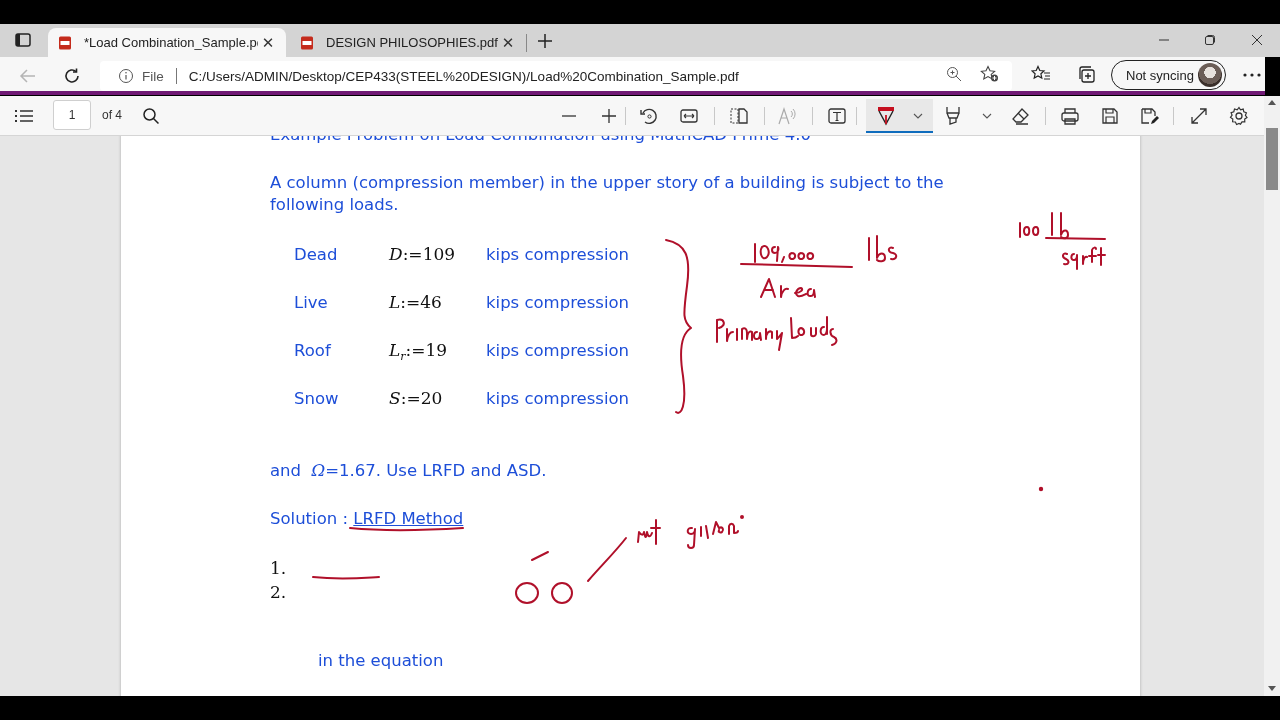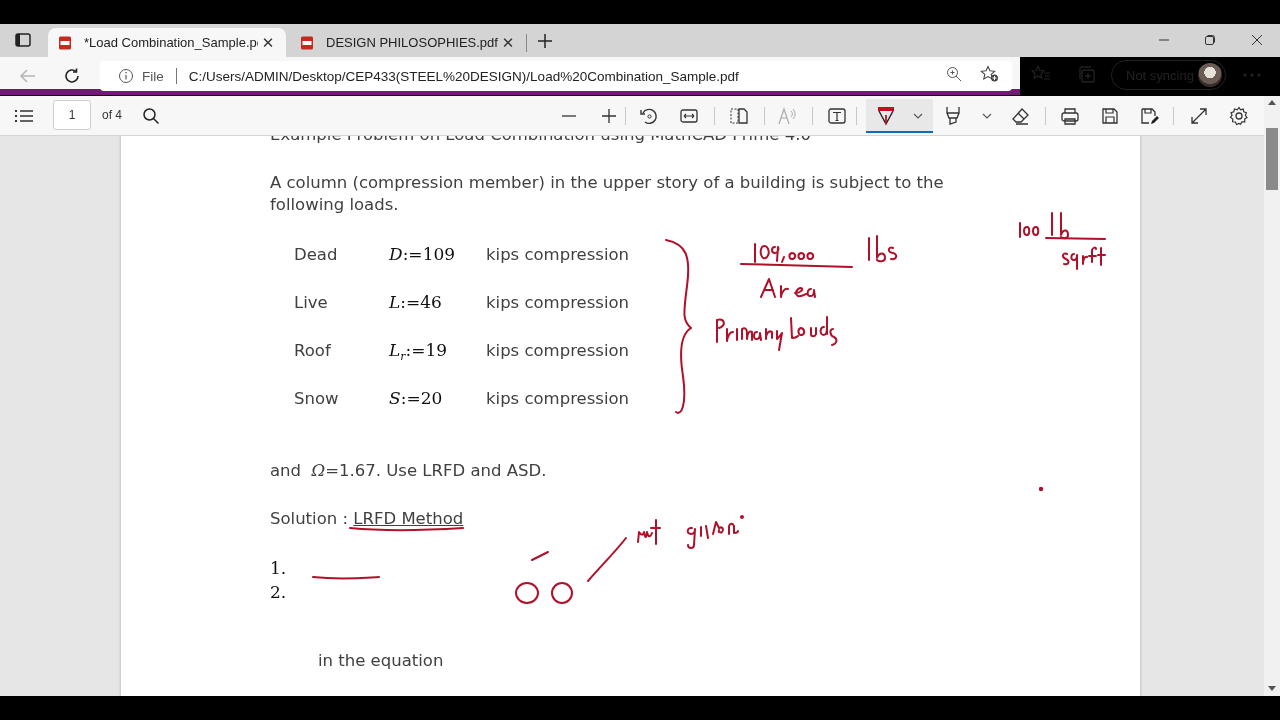--- a/index.html
+++ b/index.html
@@ -14,21 +14,21 @@
   .tab.active { left: 48px; width: 238px; background: #f7f7f7; border-radius: 8px 8px 0 0; }
   .tab.inactive { left: 290px; width: 236px; }
   .tab .pdf-icon { width: 14px; height: 14px; margin-left: 10px; margin-right: 12px; display:flex; align-items:center; justify-content:center; }
   .tab .title { flex: 1; white-space: nowrap; overflow: hidden; }
   .tab .close { width: 20px; height: 20px; margin-right: 8px; display:flex; align-items:center; justify-content:center; color:#333; font-size: 15px; }
   .tab-divider { position: absolute; left: 526px; top: 10px; width: 1px; height: 18px; background: #888; }
   .newtab { position: absolute; left: 534px; top: 6px; width: 22px; height: 22px; display:flex; align-items:center; justify-content:center; }
   .win-ctrl { position: absolute; top: 4px; width: 46px; height: 24px; display:flex; align-items:center; justify-content:center; }
 
   
-  .navbar { position: absolute; left: 0; top: 57px; width: 1020px; height: 38px; background: #f7f7f7; border-bottom: 6px solid #701a75; }
+  .navbar { position: absolute; left: 0; top: 57px; width: 1265px; height: 38px; background: #f7f7f7; border-bottom: 4px solid #701a75; }
   .nav-btn { position: absolute; top: 6px; width: 28px; height: 26px; display:flex; align-items:center; justify-content:center; }
   .omnibox { position: absolute; left: 100px; top: 4px; width: 912px; height: 30px; background: #fff; border-radius: 4px; display:flex; align-items:center; }
   .omnibox .info-icon { margin-left: 18px; width: 16px; height: 16px; display:flex; align-items:center; justify-content:center; }
   .omnibox .scheme { margin-left: 8px; font-size: 13.5px; color: #555; }
   .omnibox .sep { margin-left: 12px; width: 1px; height: 16px; background: #777; }
   .omnibox .url { margin-left: 12px; font-size: 13.5px; color: #222; white-space: nowrap; }
   .omni-icon { position: absolute; top: 7px; width: 20px; height: 20px; display:flex; align-items:center; justify-content:center; }
   .sync-pill { position: absolute; left: 1111px; top: 3px; width: 115px; height: 30px; border: 1.5px solid #222; border-radius: 16px; display:flex; align-items:center; }
   .sync-pill .label { margin-left: 14px; font-size: 13px; color: #222; }
   .sync-pill .avatar { position:absolute; right: 3px; top: 2px; width: 24px; height: 24px; border-radius: 50%; background: radial-gradient(circle at 50% 40%, #e7e1dc 0 30%, #6b5d56 31% 60%, #3a2f2a 61%); }
@@ -38,21 +38,21 @@
   .pdf-toolbar { position: absolute; left: 0; top: 96px; width: 1264px; height: 40px; background: #f7f7f7; border-bottom: 1px solid #d5d5d5; }
   .tb-btn { position: absolute; top: 8px; width: 24px; height: 24px; display:flex; align-items:center; justify-content:center; }
   .page-input { position: absolute; left: 53px; top: 4px; width: 38px; height: 30px; border: 1px solid #cfcfcf; border-radius: 3px; background: #fff; font-size: 12px; color:#333; text-align: center; line-height: 28px; }
   .page-of { position: absolute; left: 102px; top: 12px; font-size: 12px; color: #333; }
   .tb-sep { position: absolute; top: 11px; width: 1px; height: 18px; background: #c8c8c8; }
   .draw-group { position: absolute; left: 866px; top: 3px; width: 67px; height: 34px; background: #e8e8e8; border-bottom: 2px solid #0f6cbd; }
 
   
   .viewer { position: absolute; left: 0; top: 136px; width: 1264px; height: 560px; background: #e6e6e6; overflow: hidden; }
   .page { position: absolute; left: 121px; top: -20px; width: 1019px; height: 600px; background: #fff; box-shadow: 0 0 3px rgba(0,0,0,0.25); }
-  .doc-text { position: absolute; font-family: "DejaVu Sans", sans-serif; font-size: 16.5px; color: #404040; white-space: nowrap; }
+  .doc-text { position: absolute; font-family: "DejaVu Sans", sans-serif; font-size: 16.5px; color: #1d4ed8; white-space: nowrap; }
   .math { position: absolute; font-family: "DejaVu Serif", serif; font-size: 17px; color: #111; white-space: nowrap; }
   .math i { font-style: italic; }
   .ink { position: absolute; left: 0; top: 0; width: 1019px; height: 600px; pointer-events: none; }
 
   
   .scrollbar { position: absolute; left: 1264px; top: 96px; width: 16px; height: 600px; background: #f1f1f1; }
   .scroll-up { position:absolute; left: 4px; top: 4px; width: 0; height: 0; border-left: 4px solid transparent; border-right: 4px solid transparent; border-bottom: 5px solid #555; }
   .scroll-down { position:absolute; left: 4px; bottom: 5px; width: 0; height: 0; border-left: 4px solid transparent; border-right: 4px solid transparent; border-top: 5px solid #555; }
   .scroll-thumb { position:absolute; left: 2px; top: 32px; width: 12px; height: 62px; background: #8a8a8a; }
 </style>

